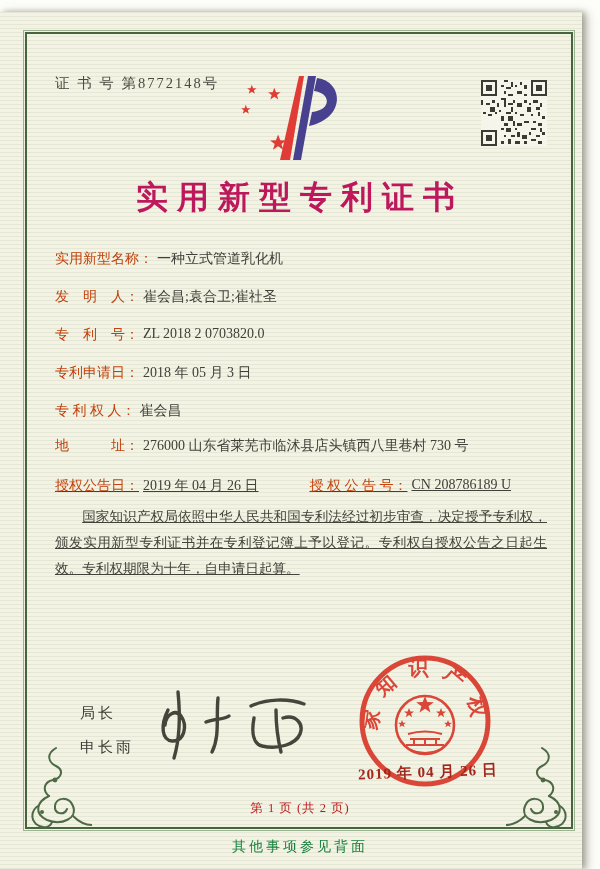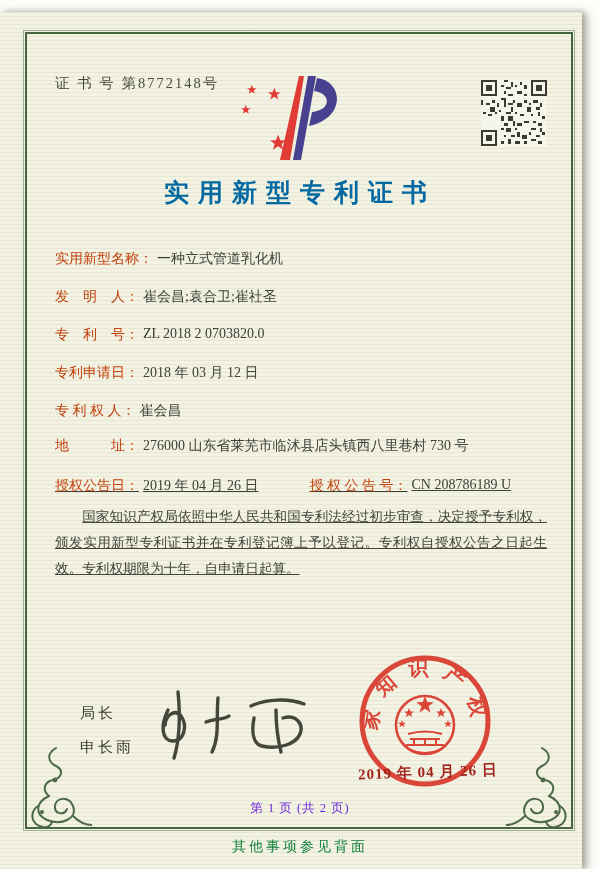--- a/index.html
+++ b/index.html
@@ -21,37 +21,37 @@
   .frame{
     position:absolute;left:25px;top:32px;width:544px;height:793px;
     border:2px solid #46653f;
     outline:1px solid #9cb292;
     outline-offset:1px;
   }
   .abs{position:absolute;}
   .cert-no{left:55px;top:74px;font-size:14.5px;letter-spacing:2px;color:#4a4a40;}
   .title{
     left:40px;width:520px;top:176px;text-align:center;
-    font-size:25px;font-weight:600;letter-spacing:9px;color:#0369a1;
+    font-size:32px;font-weight:600;letter-spacing:9px;color:#be185d;
   }
   .field{left:55px;width:500px;font-size:14px;color:#40403a;display:flex;white-space:nowrap;}
   .field .lab{color:#c2410c;}
   .field .val{margin-left:4px;}
   .field .pair2{margin-left:51px;}
   .paras{left:55px;top:504px;width:492px;font-size:13.6px;line-height:1.93;
     text-align:justify;color:#42423a;text-decoration:underline;}
   .paras p{margin:0;text-indent:2em;}
   .sig-title{left:80px;top:704px;font-size:15px;letter-spacing:3px;}
   .sig-name{left:80px;top:738px;font-size:15px;letter-spacing:3px;}
   .seal-date{
     left:346px;top:763px;width:164px;text-align:center;
     font-size:15px;font-weight:bold;color:#a2261b;letter-spacing:1px;
     transform:rotate(-2deg);
   }
-  .page-info{left:60px;width:480px;top:800px;text-align:center;font-size:12.5px;letter-spacing:1px;color:#6d28d9;}
+  .page-info{left:60px;width:480px;top:800px;text-align:center;font-size:12.5px;letter-spacing:1px;color:#b91c1c;}
   .back-note{left:60px;width:480px;top:838px;text-align:center;font-size:14px;letter-spacing:3px;color:#15803d;}
   svg{display:block;}
 </style>
 </head>
 <body>
 
 <div class="page">
 
   <div class="paper"></div>
   <div class="frame abs"></div>
@@ -168,21 +168,21 @@
   <div class="abs field" style="top:288px;">
     <span class="lab">发　明　人：</span>
     <span class="val">崔会昌;袁合卫;崔社圣</span>
   </div>
   <div class="abs field" style="top:326px;">
     <span class="lab">专　利　号：</span>
     <span class="val">ZL 2018 2 0703820.0</span>
   </div>
   <div class="abs field" style="top:364px;">
     <span class="lab">专利申请日：</span>
-    <span class="val">2018 年 03 月 12 日</span>
+    <span class="val">2018 年 05 月 3 日</span>
   </div>
   <div class="abs field" style="top:402px;">
     <span class="lab">专 利 权 人：</span>
     <span class="val">崔会昌</span>
   </div>
   <div class="abs field" style="top:437px;">
     <span class="lab">地　　　址：</span>
     <span class="val">276000 山东省莱芜市临沭县店头镇西八里巷村 730 号</span>
   </div>
   <div class="abs field" style="top:477px;text-decoration:underline;">

